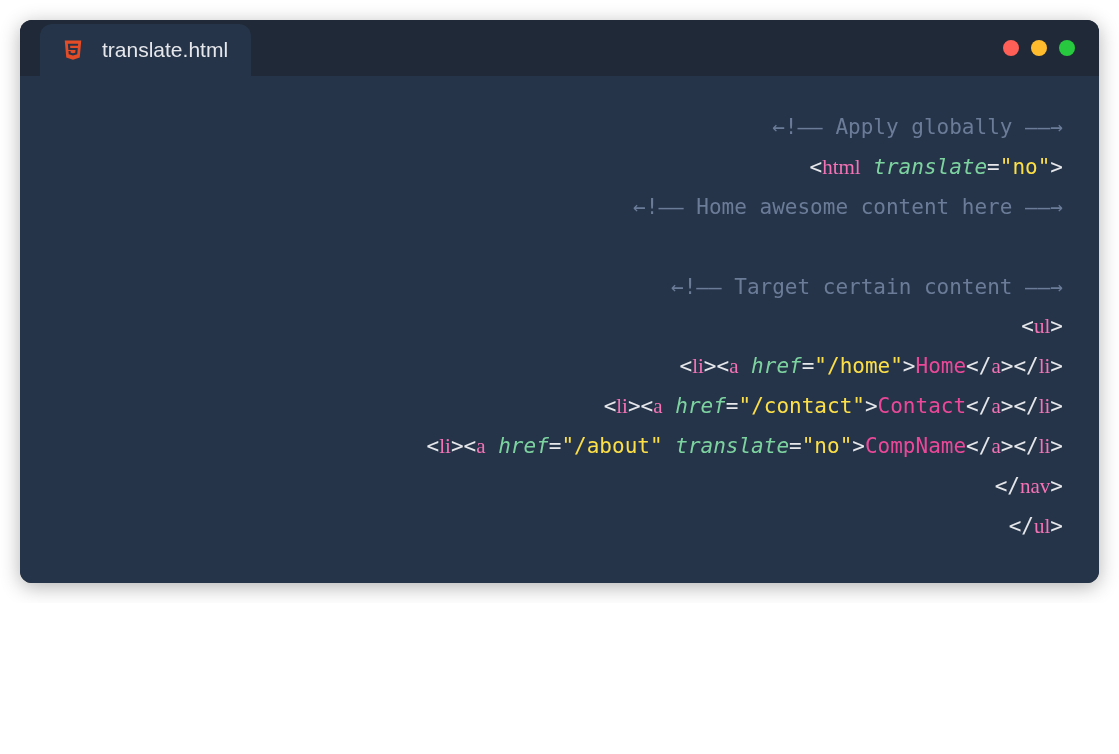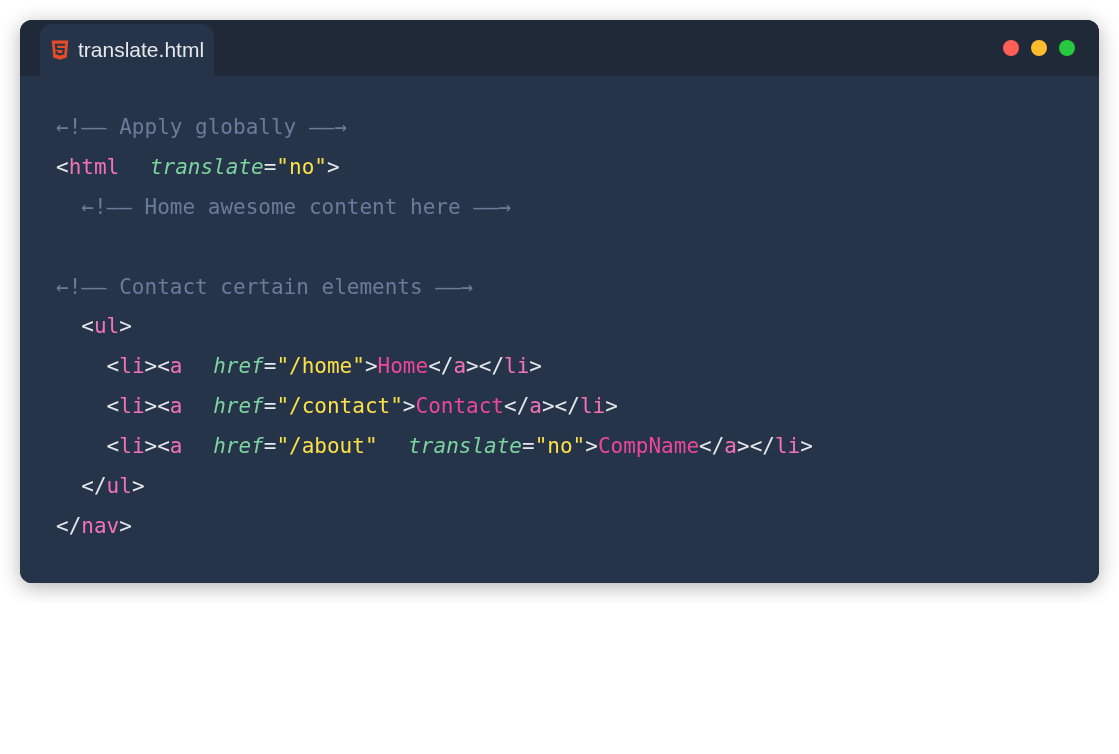--- a/index.html
+++ b/index.html
@@ -29,24 +29,24 @@
       background: #1f2937;
       display: flex;
       align-items: flex-end;
       padding: 0 20px 0 0;
       height: 56px;
       position: relative;
     }
     
     .tab {
       background: #263449;
-      padding: 14px 10px;
+      padding: 14px 23px;
       display: flex;
       align-items: center;
-      gap: 8px;
+      gap: 19px;
       border-radius: 12px 12px 0 0;
       margin-left: 20px;
       margin-top: 8px;
     }
     
     .html-icon {
       width: 20px;
       height: 22px;
       display: flex;
       align-items: center;
@@ -83,26 +83,27 @@
       background: #263449;
       padding: 32px 36px 36px 36px;
       font-size: 21px;
       line-height: 1.9;
       color: #e5e7eb;
       font-family: 'Menlo', 'Monaco', 'Consolas', monospace;
     }
     
     .code-line {
       white-space: pre;
+      text-align: right;
     }
     
     .comment { color: #6b7c99; }
     .bracket { color: #e5e7eb; }
-    .tag { color: #f472b6; }
-    .attr { color: #7dd3a0; font-style: italic; margin-left: 18px; }
+    .tag { color: #f472b6; font-family: Liberation Serif, serif; }
+    .attr { color: #7dd3a0; font-style: italic; }
     .string { color: #fde047; }
     .equals { color: #e5e7eb; }
     .text { color: #ec4899; }
     .indent { display: inline-block; }
     
     .blank-line {
       height: 1.9em;
     }
   </style>
 </head>
@@ -130,29 +131,29 @@
 
     <div class="code-line"><span class="comment">←!——</span><span class="comment"> Apply globally </span><span class="comment">——→</span></div>
 
     <div class="code-line"><span class="bracket">&lt;</span><span class="tag">html</span><span class="bracket"> </span><span class="attr">translate</span><span class="equals">=</span><span class="string">"no"</span><span class="bracket">&gt;</span></div>
 
     <div class="code-line"><span class="indent">  </span><span class="comment">←!——</span><span class="comment"> Home awesome content here </span><span class="comment">——→</span></div>
 
 
     <div class="blank-line"></div>
 
-    <div class="code-line"><span class="comment">←!——</span><span class="comment"> Contact certain elements </span><span class="comment">——→</span></div>
+    <div class="code-line"><span class="comment">←!——</span><span class="comment"> Target certain content </span><span class="comment">——→</span></div>
 
 
     <div class="code-line"><span class="indent">  </span><span class="bracket">&lt;</span><span class="tag">ul</span><span class="bracket">&gt;</span></div>
 
     <div class="code-line"><span class="indent">    </span><span class="bracket">&lt;</span><span class="tag">li</span><span class="bracket">&gt;</span><span class="bracket">&lt;</span><span class="tag">a</span><span class="bracket"> </span><span class="attr">href</span><span class="equals">=</span><span class="string">"/home"</span><span class="bracket">&gt;</span><span class="text">Home</span><span class="bracket">&lt;/</span><span class="tag">a</span><span class="bracket">&gt;</span><span class="bracket">&lt;/</span><span class="tag">li</span><span class="bracket">&gt;</span></div>
 
     <div class="code-line"><span class="indent">    </span><span class="bracket">&lt;</span><span class="tag">li</span><span class="bracket">&gt;</span><span class="bracket">&lt;</span><span class="tag">a</span><span class="bracket"> </span><span class="attr">href</span><span class="equals">=</span><span class="string">"/contact"</span><span class="bracket">&gt;</span><span class="text">Contact</span><span class="bracket">&lt;/</span><span class="tag">a</span><span class="bracket">&gt;</span><span class="bracket">&lt;/</span><span class="tag">li</span><span class="bracket">&gt;</span></div>
 
     <div class="code-line"><span class="indent">    </span><span class="bracket">&lt;</span><span class="tag">li</span><span class="bracket">&gt;</span><span class="bracket">&lt;</span><span class="tag">a</span><span class="bracket"> </span><span class="attr">href</span><span class="equals">=</span><span class="string">"/about"</span><span class="bracket"> </span><span class="attr">translate</span><span class="equals">=</span><span class="string">"no"</span><span class="bracket">&gt;</span><span class="text">CompName</span><span class="bracket">&lt;/</span><span class="tag">a</span><span class="bracket">&gt;</span><span class="bracket">&lt;/</span><span class="tag">li</span><span class="bracket">&gt;</span></div>
 
+    <div class="code-line"><span class="bracket">&lt;/</span><span class="tag">nav</span><span class="bracket">&gt;</span></div>
+
     <div class="code-line"><span class="indent">  </span><span class="bracket">&lt;/</span><span class="tag">ul</span><span class="bracket">&gt;</span></div>
-
-    <div class="code-line"><span class="bracket">&lt;/</span><span class="tag">nav</span><span class="bracket">&gt;</span></div>
 
   </div>
 </div>
 
 </body></html>

